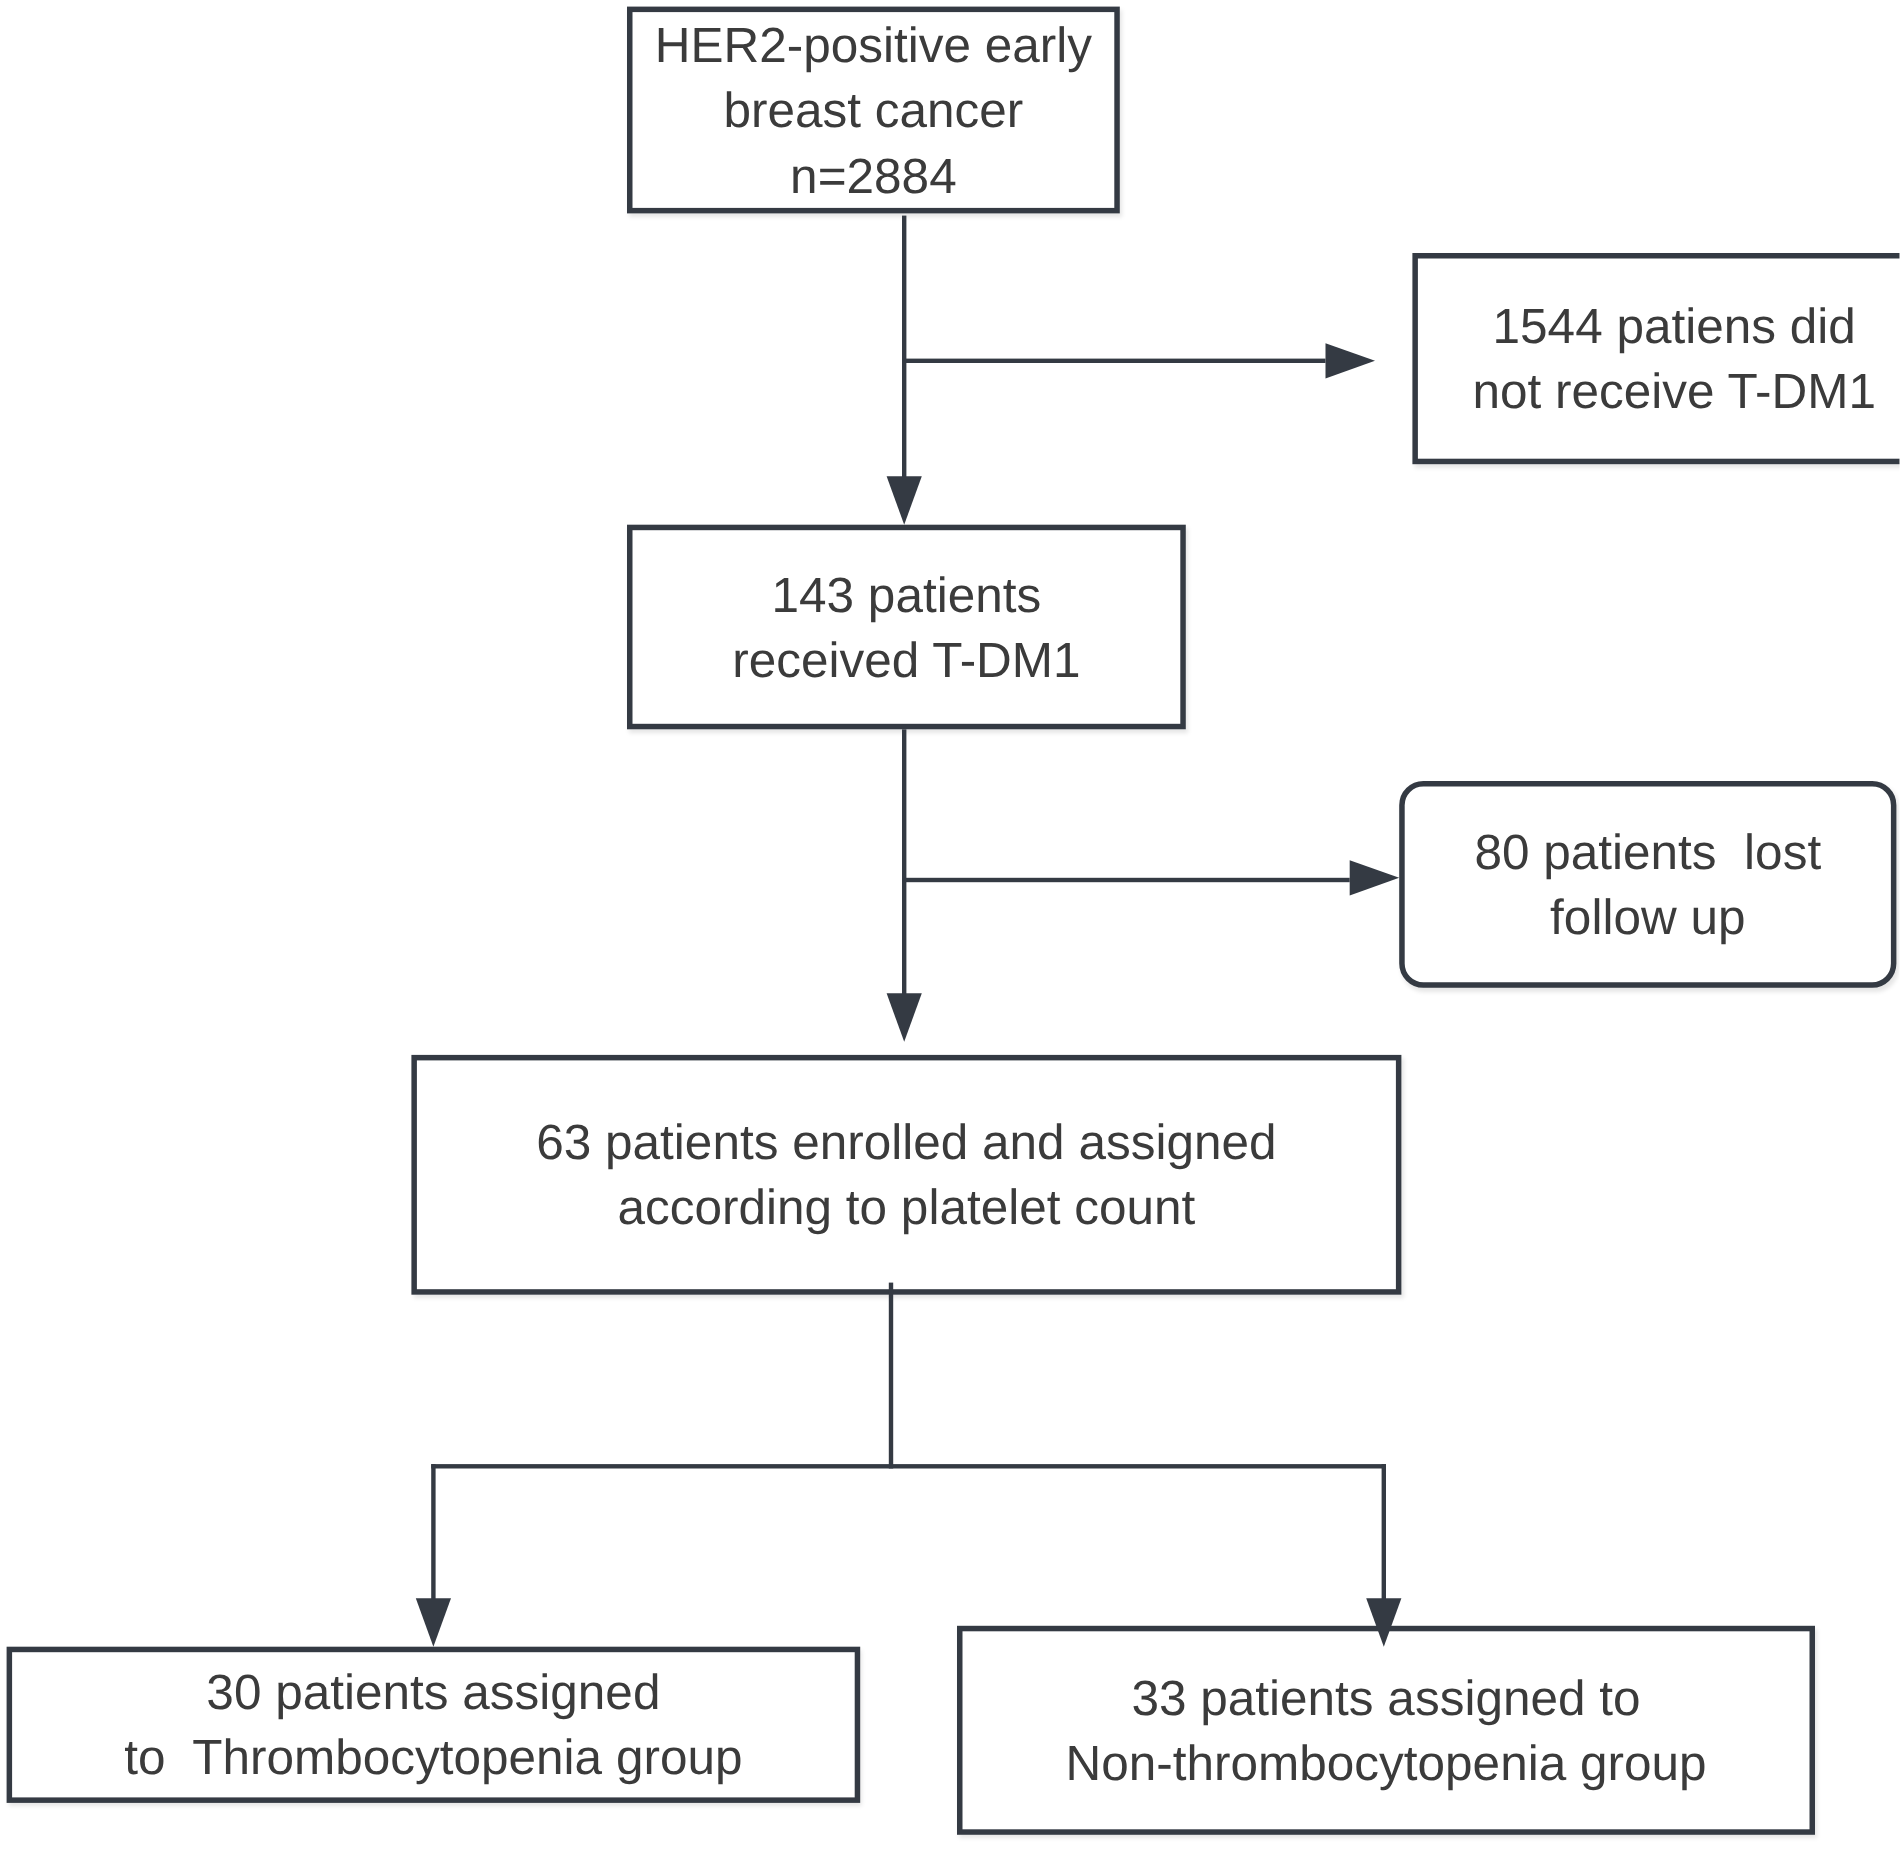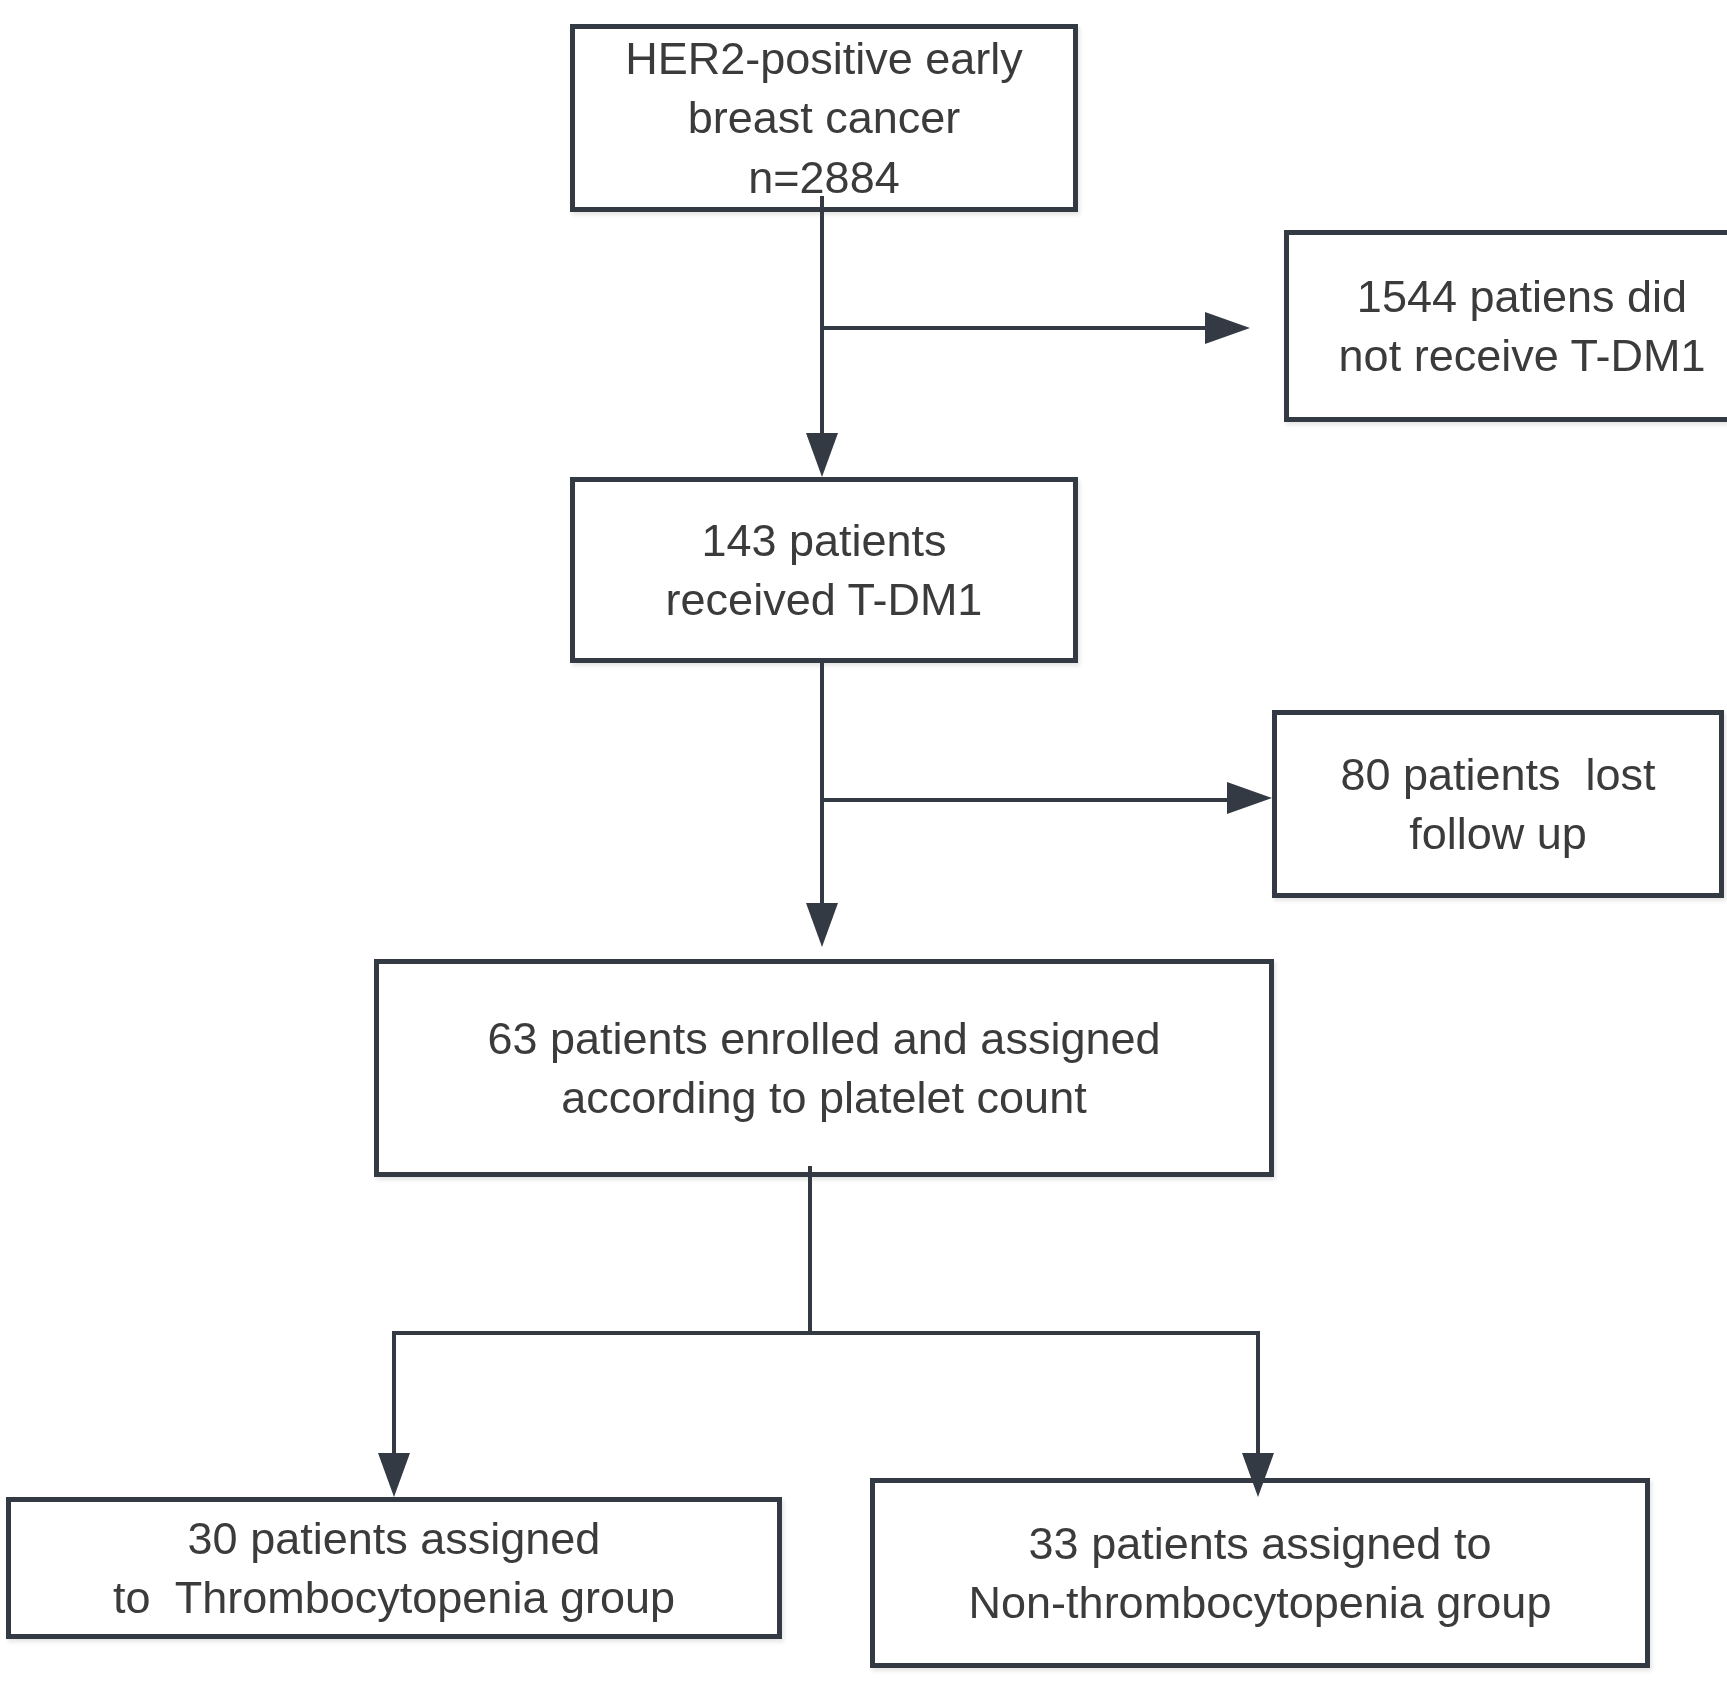--- a/index.html
+++ b/index.html
@@ -48,24 +48,24 @@
   }
   .arrow-right {
     position: absolute;
     width: 0; height: 0;
     border-top: 16px solid transparent;
     border-bottom: 16px solid transparent;
     border-left: 45px solid #343a43;
   }
 
   
-  #n-top        { left: 570px;  top: 24px;    width: 508px; height: 188px; }
+  #n-top        { left: 570px;  top: 6px;    width: 448px; height: 188px; }
   #n-notrecv    { left: 1284px; top: 230px;  width: 476px; height: 192px; }
   #n-recv       { left: 570px;  top: 477px;  width: 508px; height: 186px; align-items: center; }
-  #n-lost       { left: 1272px; top: 710px;  width: 452px; height: 188px; }
+  #n-lost       { left: 1272px; top: 710px;  width: 452px; height: 188px; border-radius: 22px; }
   #n-enrolled   { left: 374px;  top: 948px;  width: 900px; height: 218px; margin-top: 11px; }
   #n-thrombo    { left: 6px;    top: 1497px; width: 776px; height: 142px; }
   #n-nonthrombo { left: 870px;  top: 1478px; width: 780px; height: 190px; }
 
   
   #v1        { left: 820px;  top: 196px;  height: 240px; }
   #v1-head   { left: 806px;  top: 433px; }
   #h1        { left: 822px;  top: 326px;  width: 383px; }
   #h1-head   { left: 1205px; top: 312px; }
   #v2        { left: 820px;  top: 663px;  height: 243px; }

